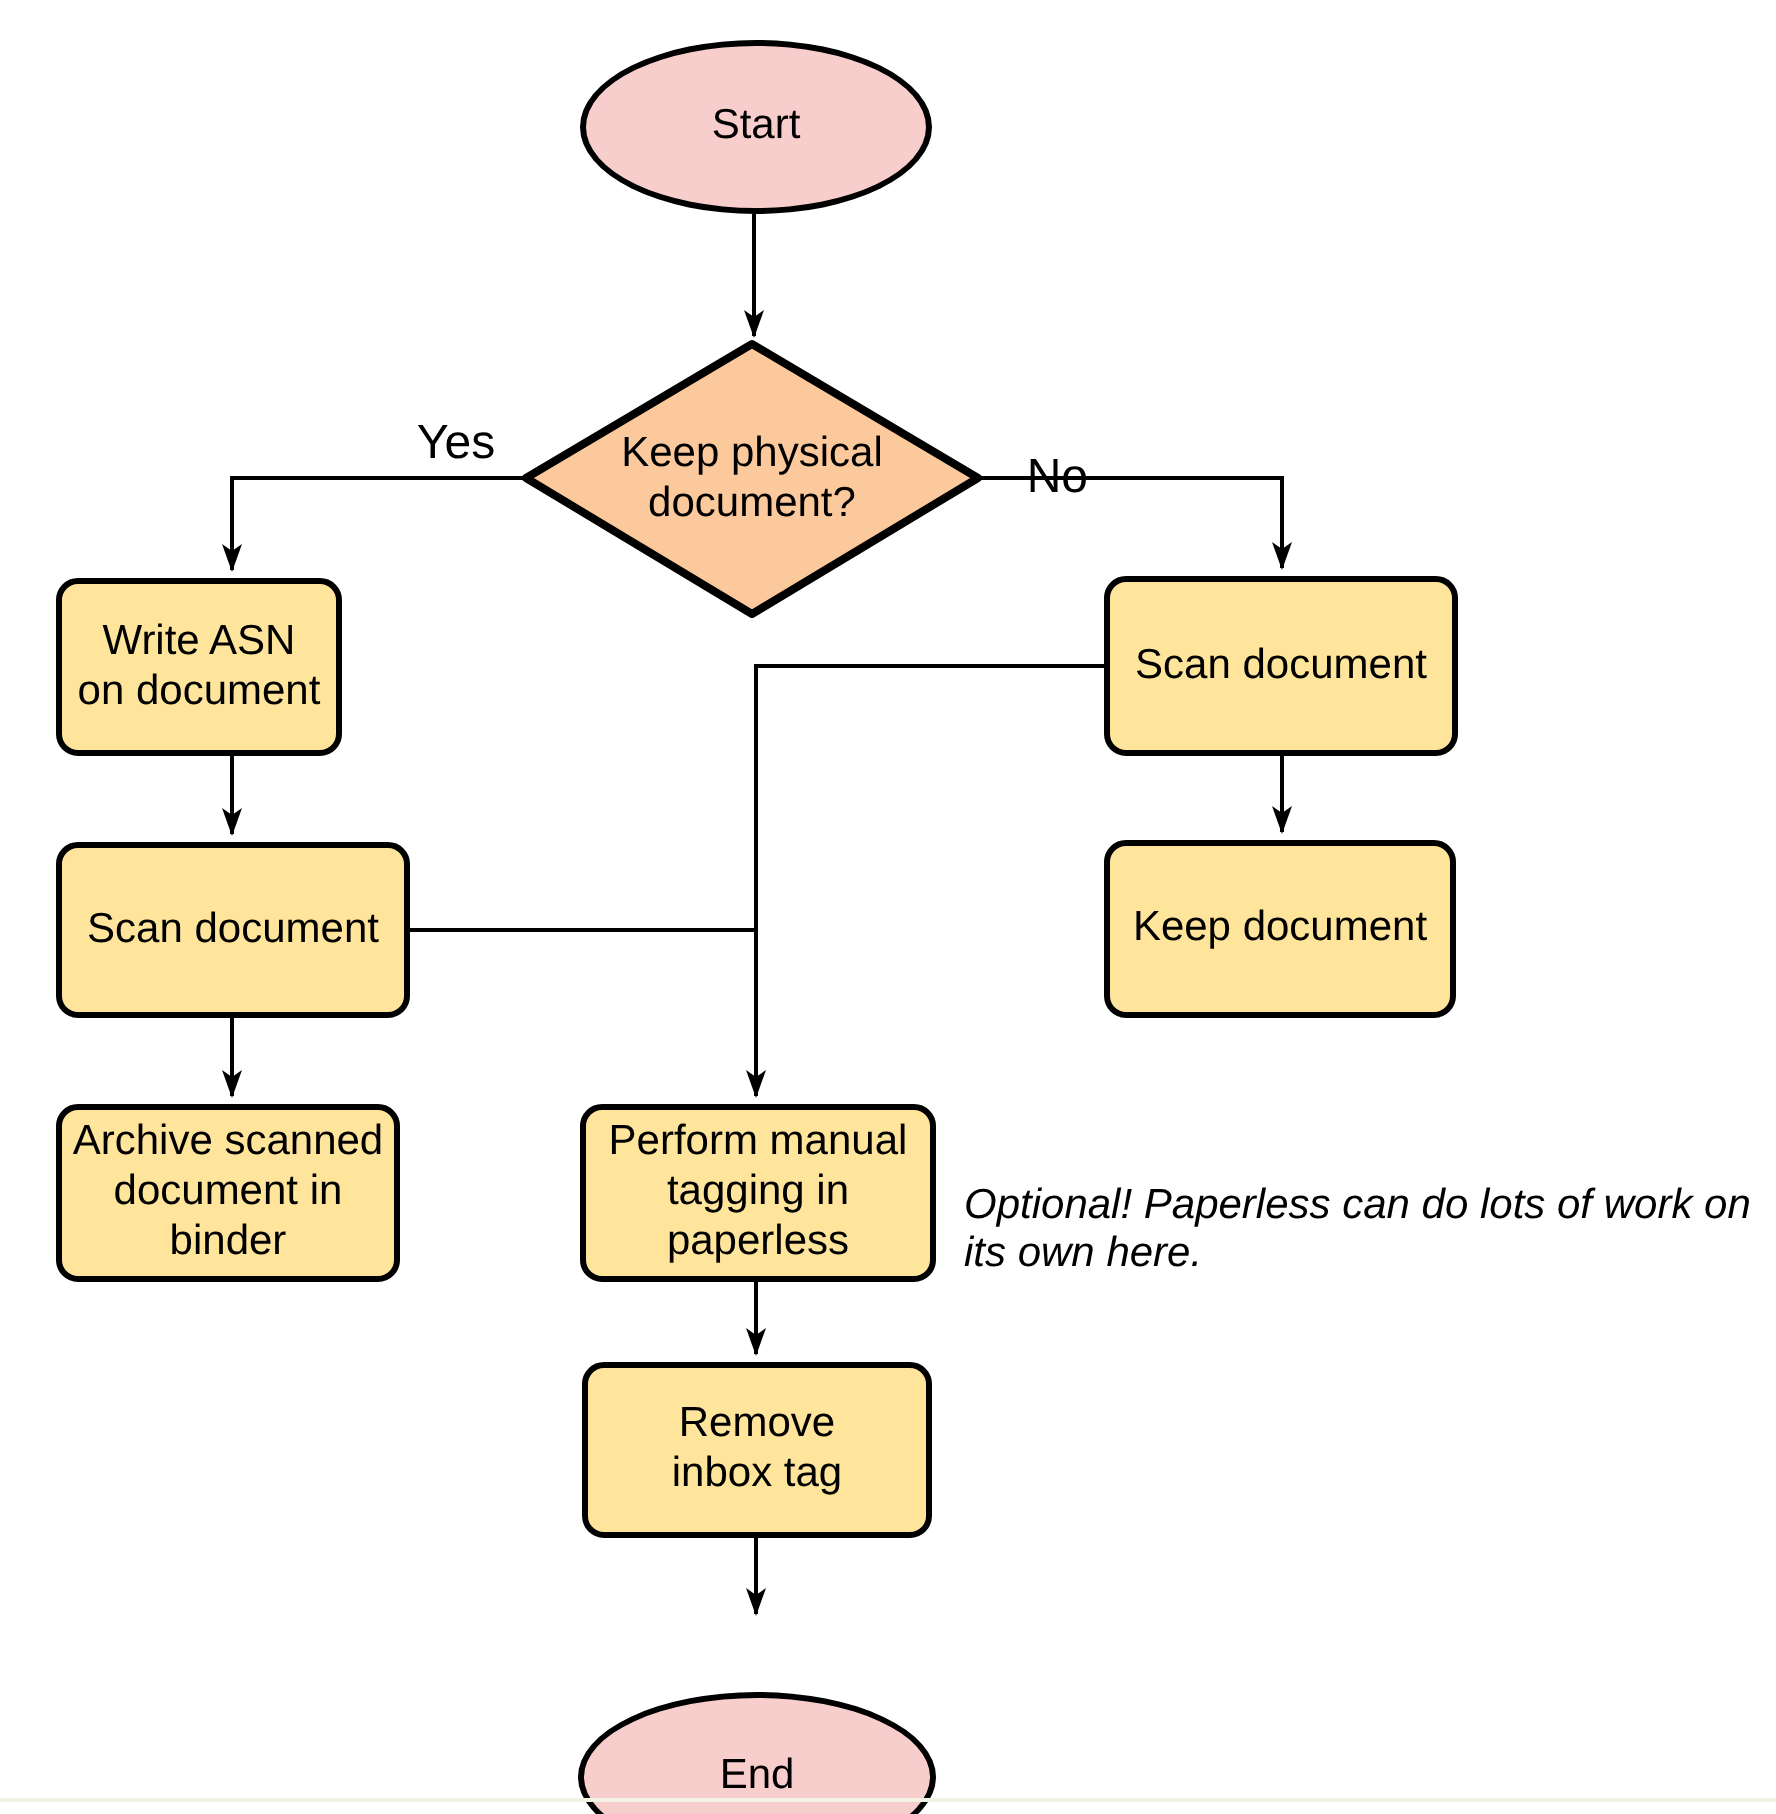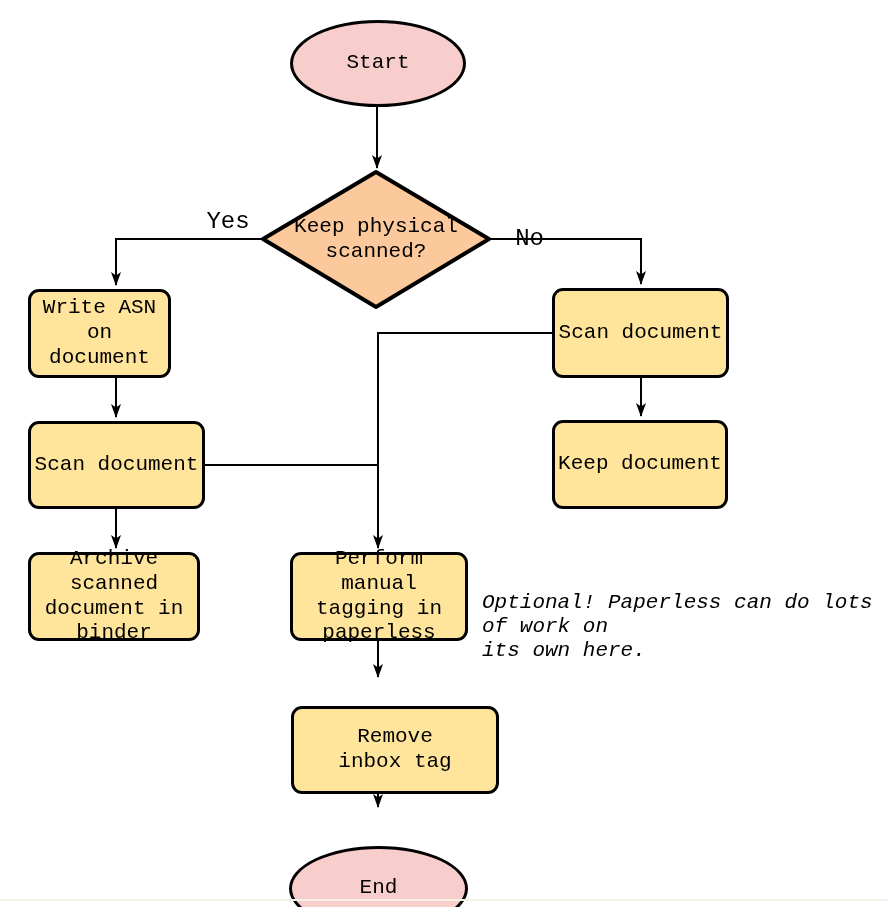--- a/index.html
+++ b/index.html
@@ -5,21 +5,21 @@
   html, body {
     margin: 0;
     padding: 0;
     background: #ffffff;
   }
   .canvas {
     position: relative;
     width: 888px;
     height: 907px;
     background: #ffffff;
-    font-family: Liberation Mono, monospace;
+    font-family: Liberation Sans, sans-serif;
     color: #000000;
     overflow: hidden;
   }
   .edges-svg {
     position: absolute;
     left: 0;
     top: 0;
     width: 888px;
     height: 907px;
   }
@@ -106,21 +106,21 @@
     </g>
     <polygon points="376,172 489,239 376,307 263,239" fill="#FBC99C" stroke="#000000" stroke-width="4" stroke-linejoin="round"></polygon>
   </svg>
 
   <div class="node terminator" style="left:290px;top:20px;width:176px;height:87px">
     <span class="pre">Start</span>
   </div>
 
   <div class="decision-text">
     <span class="pre">Keep physical
-scanned?</span>
+document?</span>
   </div>
 
   <div class="edge-label yes">Yes</div>
   <div class="edge-label no">No</div>
 
   <div class="node process" style="left:28px;top:289px;width:143px;height:89px">
     <span class="pre">Write ASN
 on document</span>
   </div>
 
@@ -144,21 +144,21 @@
 
   <div class="node process" style="left:290px;top:552px;width:178px;height:89px">
     <span class="pre">Perform manual
 tagging in
 paperless</span>
   </div>
 
   <div class="annotation pre">Optional! Paperless can do lots of work on
 its own here.</div>
 
-  <div class="node process" style="left:291px;top:706px;width:208px;height:88px">
+  <div class="node process" style="left:291px;top:681px;width:175px;height:88px">
     <span class="pre">Remove
 inbox tag</span>
   </div>
 
   <div class="node terminator" style="left:289px;top:846px;width:179px;height:85px">
     <span class="pre">End</span>
   </div>
 
   <div class="bottom-rule"></div>
 

